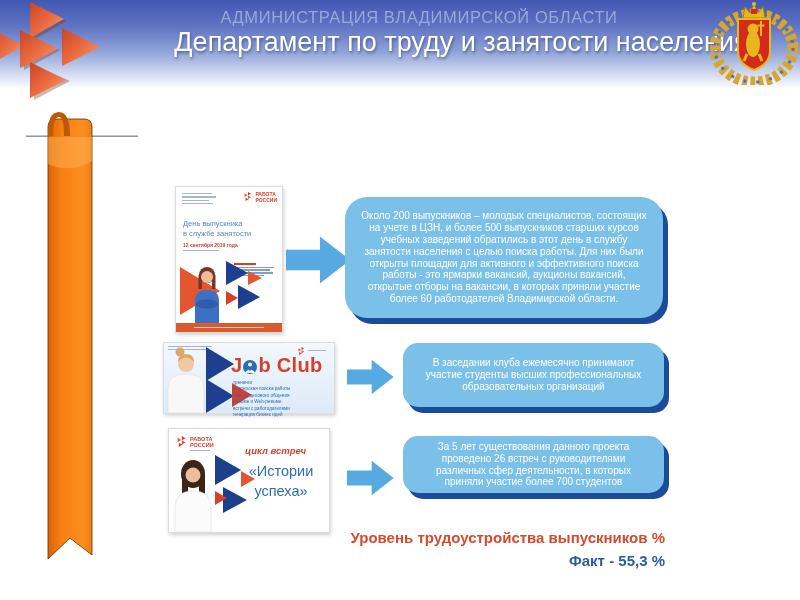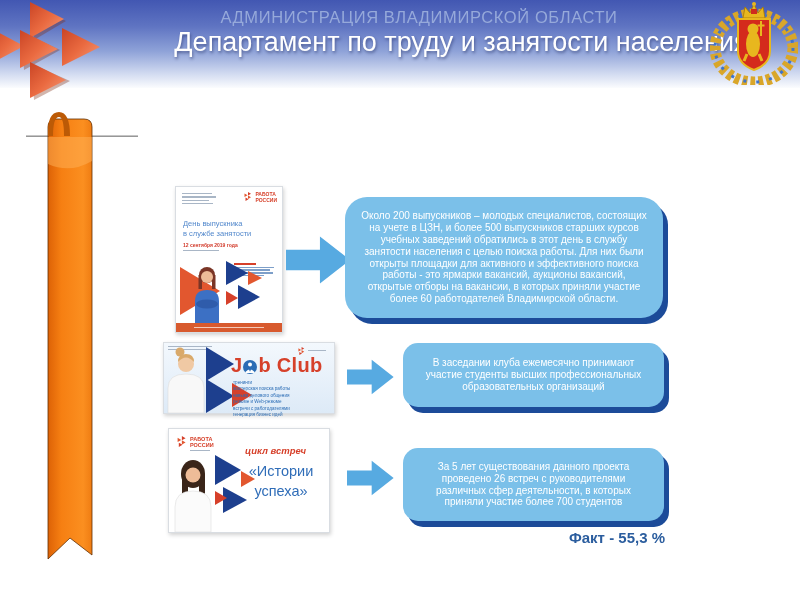--- a/index.html
+++ b/index.html
@@ -268,21 +268,22 @@
     <div class="st-title">
       <div>«Истории</div>
       <div>успеха»</div>
     </div>
   </div>
 
   <svg class="arrow" style="left:347px;top:455px" width="48" height="46" viewBox="0 0 70 66">
     <polygon points="0,22 36,22 36,8 68,33 36,58 36,44 0,44" fill="#57aae1"></polygon>
   </svg>
 
-  <div class="bluebox small" style="left:403px;top:448px;width:261px;height:73px">
+  <div class="bluebox small" style="left:403px;top:436px;width:261px;height:57px">
     <p>За 5 лет существования данного проекта проведено 26 встреч с руководителями различных сфер деятельности, в которых приняли участие более 700 студентов</p>
   </div>
 
   <div class="footer">
+    <div class="f-head">Уровень трудоустройства выпускников %</div>
     <div class="f-line">Факт - 55,3 %</div>
   </div>
 
 </div>
 
 </body></html>

